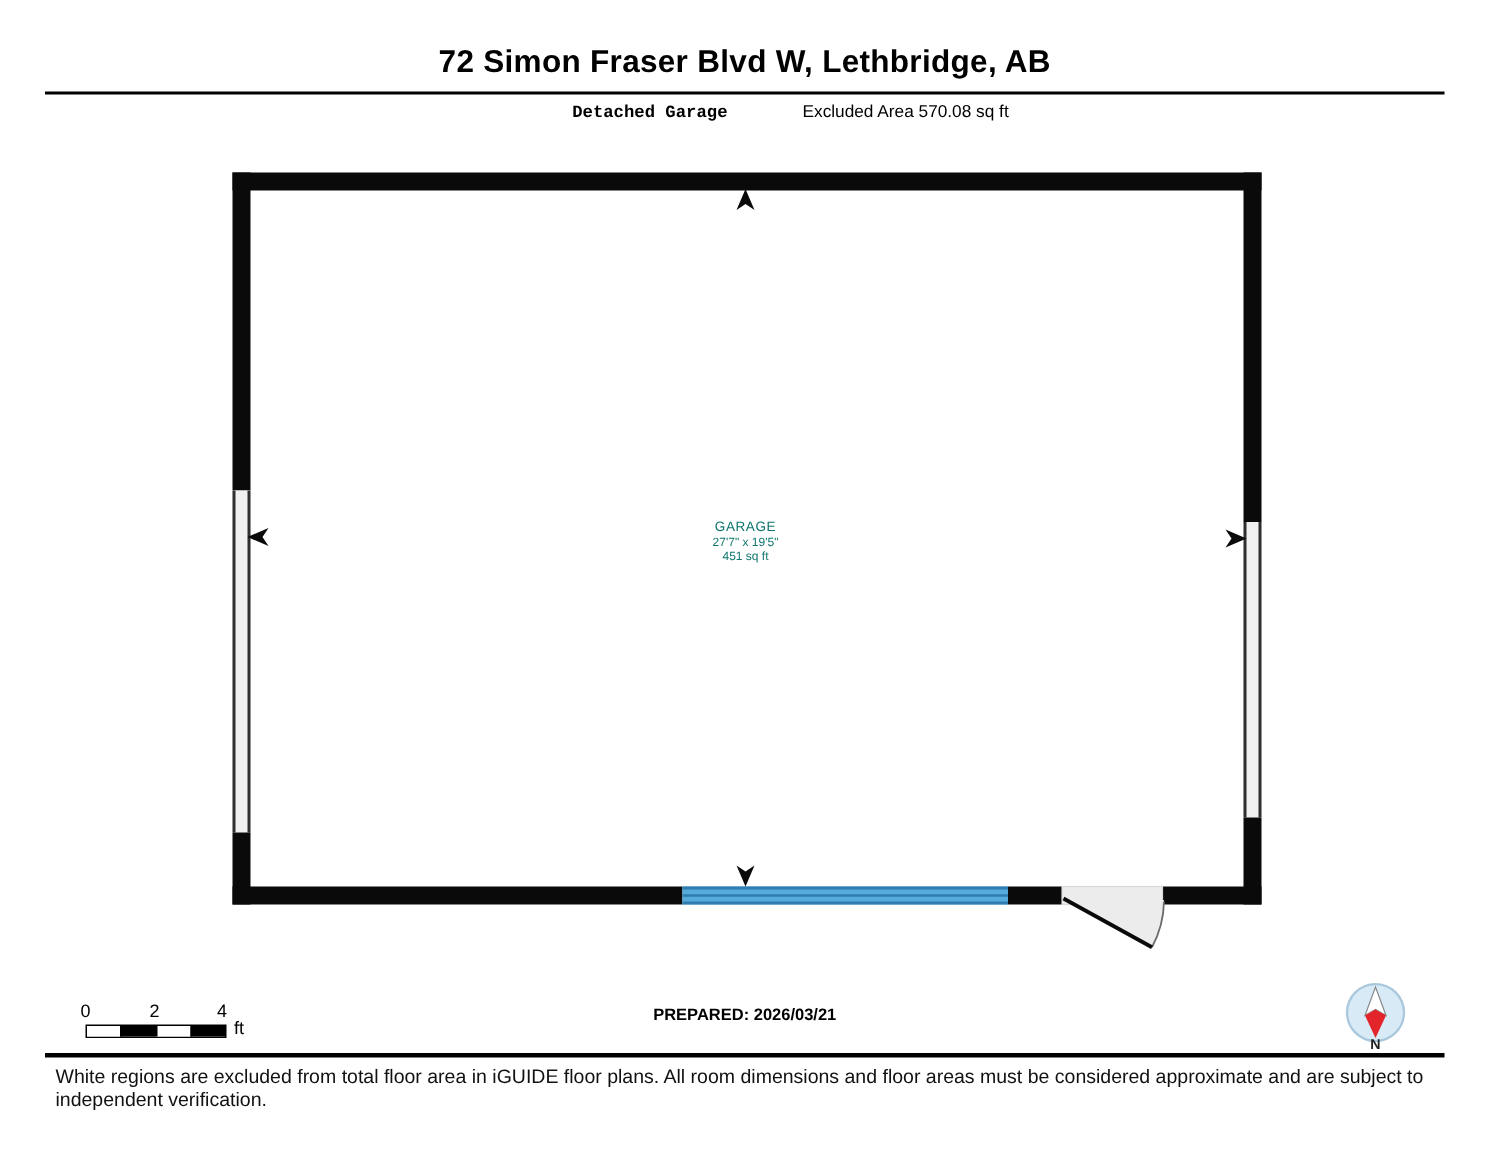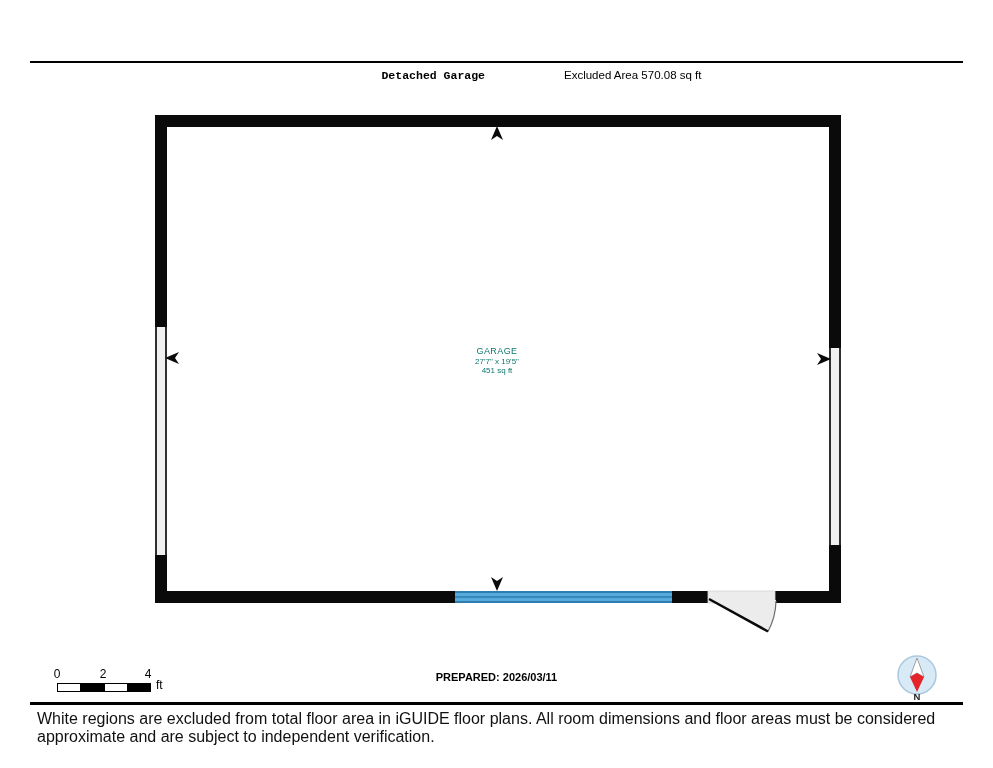--- a/index.html
+++ b/index.html
@@ -8,21 +8,21 @@
     font-family:"Liberation Sans",sans-serif;color:#000;overflow:hidden;
   }
   .abs{position:absolute;}
   
   .title{
     top:30px;left:0;right:0;text-align:center;
     font-size:21px;font-weight:bold;letter-spacing:.2px;
   }
   .title-rule{top:61px;left:30px;width:933px;height:2px;background:#000;}
   .floor-label{top:69px;right:508px;font-size:11.5px;font-weight:bold;white-space:nowrap;font-family:Liberation Mono, monospace;}
-  .excluded-label{top:69px;left:536px;font-size:11.5px;white-space:nowrap;padding-left:28px;}
+  .excluded-label{top:69px;left:507px;font-size:11.5px;white-space:nowrap;padding-left:28px;}
   
   .wall{position:absolute;background:#0a0a0a;}
   .excl-wall{
     position:absolute;width:12px;background:#f0f0f0;
     border-left:2px solid #2f2f2f;border-right:2px solid #2f2f2f;
     box-sizing:border-box;
   }
   
   .room-label{
     top:346px;left:397px;width:200px;text-align:center;color:#0f766e;line-height:1.18;
@@ -37,29 +37,30 @@
     top:683px;left:57px;width:92px;height:7px;display:flex;
     border:1px solid #000;box-sizing:content-box;
   }
   .scale-seg{flex:1;}
   .scale-seg + .scale-seg{border-left:1px solid #000;}
   .seg-w{background:#fff;} .seg-b{background:#000;}
   .scale-unit{top:678px;left:156px;font-size:12px;}
   
   .prepared{top:671px;left:0;right:0;text-align:center;font-size:11px;font-weight:600;}
   .footer-rule{top:702px;left:30px;width:933px;height:3px;background:#000;}
-  .disclaimer{top:710px;left:37px;right:20px;font-size:16px;color:#111;}
+  .disclaimer{top:710px;left:37px;right:20px;font-size:13px;color:#111;}
   .compass{top:654px;left:893px;}
   .compass-n{top:691px;left:893px;width:48px;text-align:center;font-size:9.5px;font-weight:bold;color:#222;}
 </style>
 </head>
 <body>
 
 <div class="page">
 
+  <div class="abs title">72 Simon Fraser Blvd W, Lethbridge, AB</div>
   <div class="abs title-rule"></div>
   <div class="abs floor-label">Detached Garage</div>
   <div class="abs excluded-label">Excluded Area 570.08 sq ft</div>
 
   <div class="wall" style="left:155px;top:115px;width:686px;height:12px;"></div>
   <div class="wall" style="left:155px;top:115px;width:12px;height:212px;"></div>
   <div class="excl-wall" style="left:155px;top:327px;height:228px;"></div>
   <div class="wall" style="left:155px;top:555px;width:12px;height:48px;"></div>
   <div class="wall" style="left:829px;top:115px;width:12px;height:233px;"></div>
   <div class="excl-wall" style="left:829px;top:348px;height:197px;"></div>
@@ -102,21 +103,21 @@
     <div class="abs scale-num" style="left:138px;">4</div>
     <div class="abs scale-bar">
       <div class="scale-seg seg-w"></div>
       <div class="scale-seg seg-b"></div>
       <div class="scale-seg seg-w"></div>
       <div class="scale-seg seg-b"></div>
     </div>
     <div class="abs scale-unit">ft</div>
   </div>
 
-  <div class="abs prepared">PREPARED: 2026/03/11</div>
+  <div class="abs prepared">PREPARED: 2026/03/21</div>
 
   <svg class="abs compass" width="48" height="52" viewBox="0 0 48 52">
     <circle cx="24" cy="21" r="19" fill="#d8eaf6" stroke="#aac8dd" stroke-width="1.5"></circle>
     <polygon points="24,4 31,23 24,19 17,23" fill="#ffffff" stroke="#8a8a8a" stroke-width="0.8"></polygon>
     <polygon points="17,23 24,19 31,23 24,38" fill="#e3242b" stroke="none"></polygon>
   </svg>
   <div class="abs compass-n">N</div>
 
   <div class="abs footer-rule"></div>
   <div class="abs disclaimer">White regions are excluded from total floor area in iGUIDE floor plans. All room dimensions and floor areas must be considered approximate and are subject to independent verification.</div>

